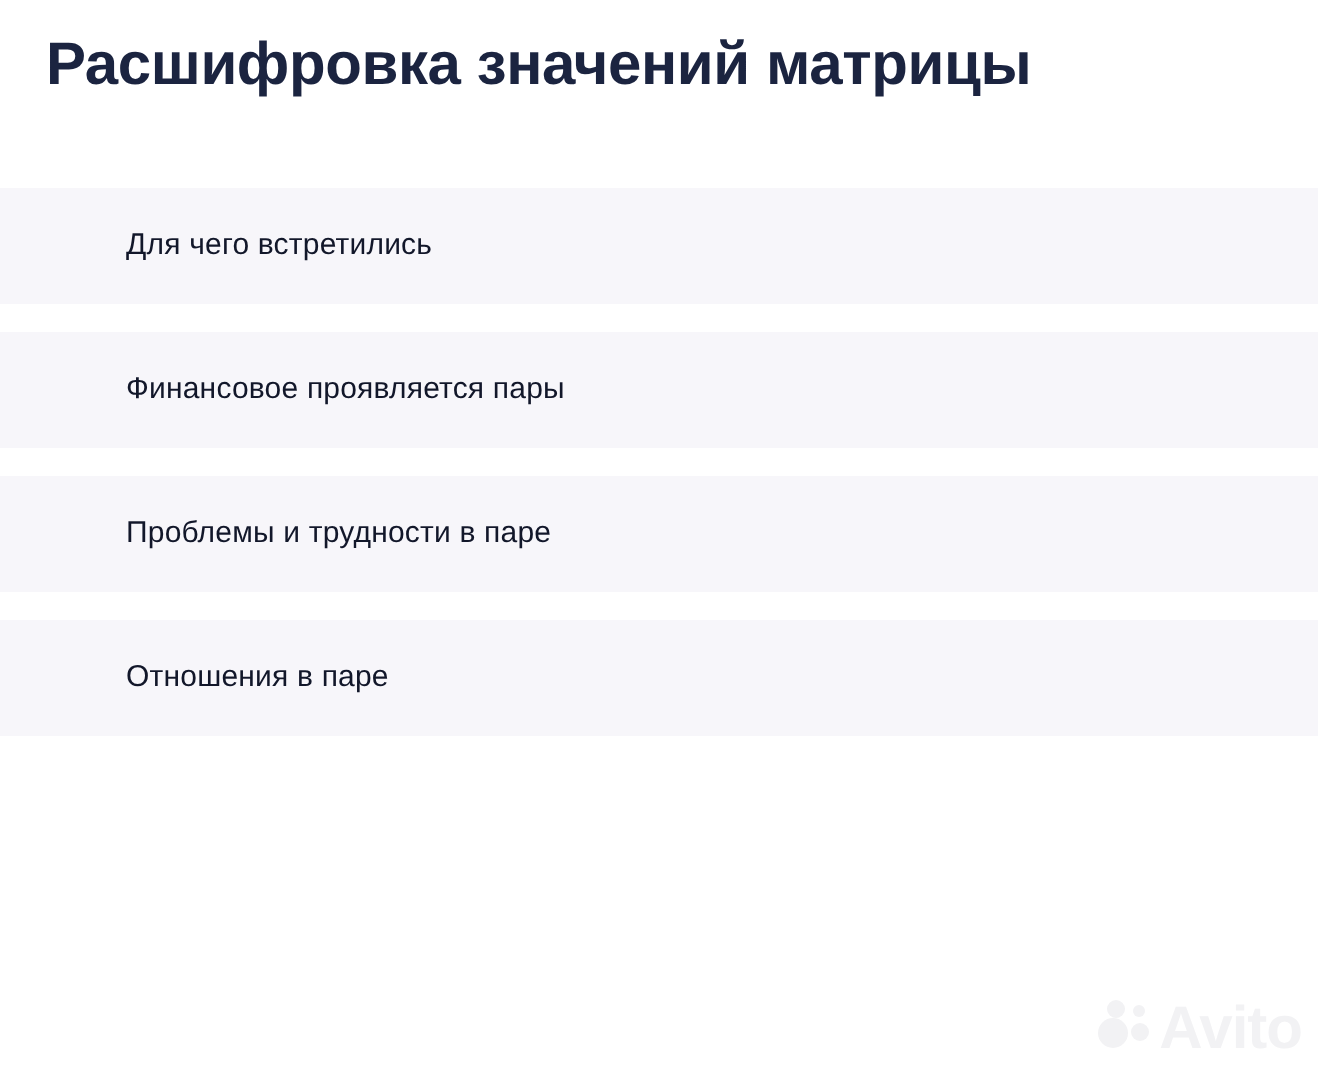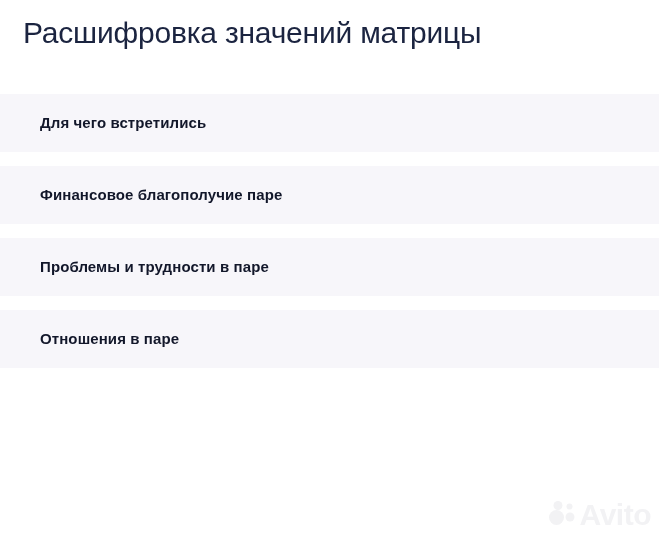--- a/index.html
+++ b/index.html
@@ -23,21 +23,21 @@
   }
 
   
   .page-title {
     position: absolute;
     left: 23px;
     top: 12px;
     width: 620px;
     font-size: 30px;
     line-height: 42px;
-    font-weight: 400;
+    font-weight: 700;
     letter-spacing: -0.2px;
     color: #1b2440;
     white-space: nowrap;
   }
 
   
   .accordion-list {
     position: absolute;
     left: 0;
     top: 94px;
@@ -53,24 +53,24 @@
     display: flex;
     align-items: center;
     box-sizing: border-box;
   }
 
   .accordion-row:last-child {
     margin-bottom: 0;
   }
 
   .accordion-label {
-    margin-left: 40px;
+    margin-left: 63px;
     font-size: 15px;
     line-height: 20px;
-    font-weight: 700;
+    font-weight: 400;
     color: #12172a;
     letter-spacing: 0.1px;
     white-space: nowrap;
   }
 
   
   .watermark {
     position: absolute;
     right: 8px;
     bottom: 8px;
@@ -101,21 +101,21 @@
 
   <div class="accordion-list">
 
     <div class="accordion-row">
       <span class="accordion-label">Для чего встретились</span>
     </div>
 
 
 
     <div class="accordion-row">
-      <span class="accordion-label">Финансовое благополучие паре</span>
+      <span class="accordion-label">Финансовое проявляется пары</span>
     </div>
 
     <div class="accordion-row">
       <span class="accordion-label">Проблемы и трудности в паре</span>
     </div>
 
     <div class="accordion-row">
       <span class="accordion-label">Отношения в паре</span>
     </div>
 

